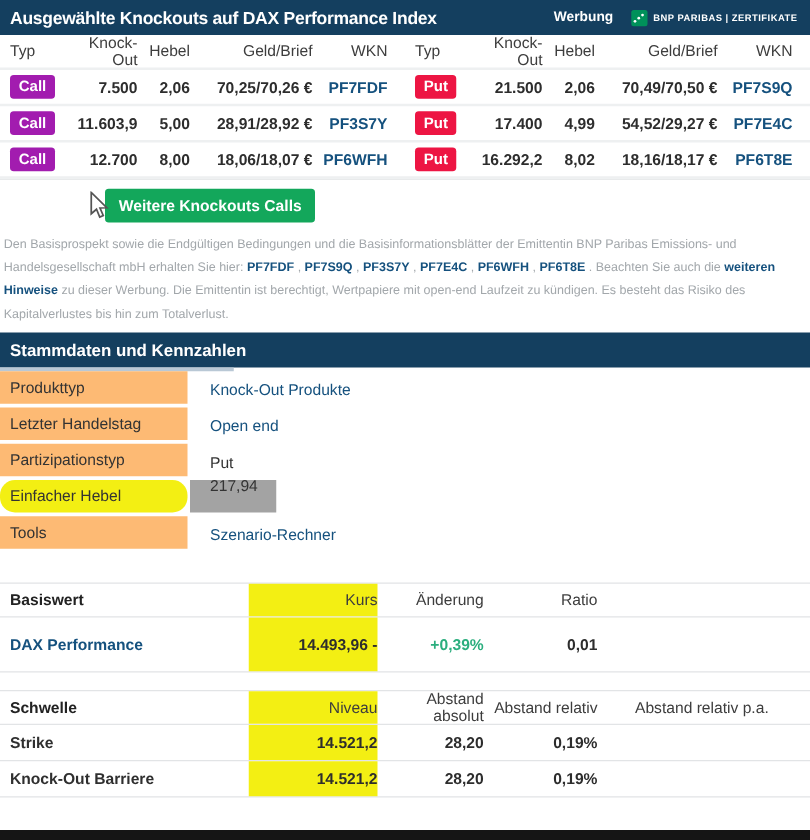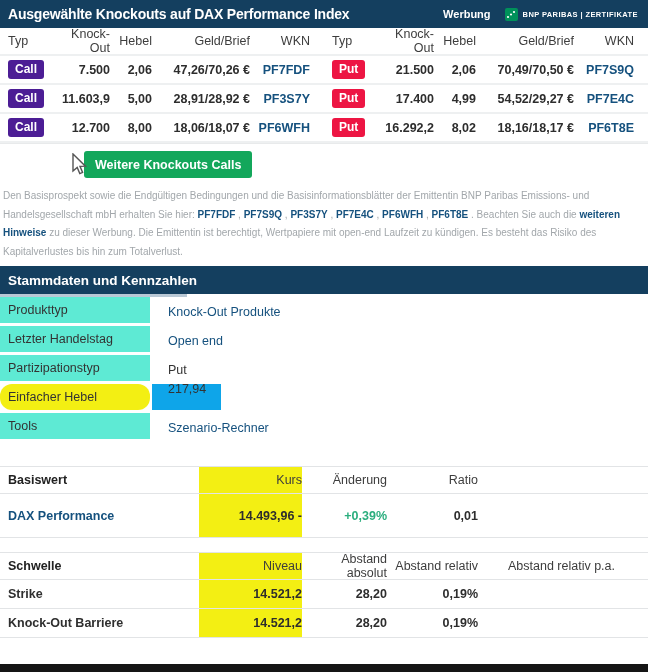--- a/index.html
+++ b/index.html
@@ -21,46 +21,46 @@
   .ko-table { width:324px; }
   .ko-row { display:flex; align-items:center; height:29px; border-bottom:2px solid #eef0f1; padding-left:8px; font-size:12.5px; }
   .ko-head { height:28px; color:#3d3d3d; font-weight:400; }
   .ko-row .num { color:#2d2d2d; font-weight:600; }
   .c-typ { width:44px; }
   .c-ko { width:58px; text-align:right; }
   .c-hebel { width:42px; text-align:right; }
   .c-gb { width:98px; text-align:right; }
   .c-wkn { width:60px; text-align:right; }
   .badge { display:inline-block; padding:3px 7px 4px 7px; border-radius:3px; color:#fff; font-weight:700; font-size:12px; line-height:1; cursor:pointer; }
-  .badge-call { background:#4c1d95; }
+  .badge-call { background:#a21caf; }
   .badge-put { background:#ed1543; }
   .wkn-link { color:#15517e; font-weight:700; cursor:pointer; }
 
   
   .actions { height:40px; position:relative; border-top:1px solid #e8eaeb; }
   .act-btn { position:absolute; top:7px; height:27px; border:none; border-radius:3px; color:#fff; font-family:inherit; font-size:12.5px; font-weight:700; padding:0 11px; cursor:pointer; }
   .btn-calls { left:84px; background:#13a75b; }
   .btn-puts { left:390px; background:#ed1543; }
   .cursor-svg { position:absolute; left:70px; top:9px; z-index:5; }
 
   
   .disclaimer { padding:4px 4px 0 3px; width:644px; font-size:10px; line-height:18.5px; color:#a2a7ab; }
   .disclaimer .d-link { color:#15517e; font-weight:700; cursor:pointer; }
 
   
   .section-header { margin-top:5px; height:28px; background:#143f5f; color:#fff; display:flex; align-items:center; padding-left:8px; font-size:13.5px; font-weight:700; }
   .section-accent { height:3px; width:187px; background:#b9c8d5; }
 
   
   .s-row { display:flex; align-items:stretch; height:29px; font-size:12.5px; }
-  .s-label { width:150px; margin-bottom:3px; background:#5eead4; display:flex; align-items:center; padding-left:8px; color:#333; }
+  .s-label { width:150px; margin-bottom:3px; background:#fdba74; display:flex; align-items:center; padding-left:8px; color:#333; }
   .s-value { margin-left:18px; display:flex; align-items:center; font-weight:400; color:#333; }
   .s-value.link { color:#15517e; cursor:pointer; }
   .s-row.hl .s-label { background:#f3ef13;border-radius:12px; }
-  .s-row.hl .s-value { margin-left:2px; margin-bottom:3px; background:#0ea5e9; padding:0 15px 16px 16px; }
+  .s-row.hl .s-value { margin-left:2px; margin-bottom:3px; background:#a3a3a3; padding:0 15px 16px 16px; }
 
   
   .f-row { display:flex; align-items:stretch; border-bottom:1px solid #e2e4e6; padding-left:8px; font-size:12.5px; }
   .f-cell { display:flex; align-items:center; }
   .f-head { height:28px; border-top:1px solid #e2e4e6; color:#3d3d3d; }
   .f-head .f-c1 { font-weight:700; color:#222; }
   .f-c1 { width:191px; }
   .f-c2 { width:103px; justify-content:flex-end; text-align:right; }
   .f-c3 { width:85px;  justify-content:flex-end; text-align:right; }
   .f-c4 { width:91px;  justify-content:flex-end; text-align:right; }
@@ -104,21 +104,21 @@
         <div class="c-typ">Typ</div>
         <div class="c-ko">Knock-Out</div>
         <div class="c-hebel">Hebel</div>
         <div class="c-gb">Geld/Brief</div>
         <div class="c-wkn">WKN</div>
       </div>
       <div class="ko-row">
         <div class="c-typ"><span class="badge badge-call">Call</span></div>
         <div class="c-ko num">7.500</div>
         <div class="c-hebel num">2,06</div>
-        <div class="c-gb num">47,26/70,26 €</div>
+        <div class="c-gb num">70,25/70,26 €</div>
         <div class="c-wkn"><span class="wkn-link">PF7FDF</span></div>
       </div>
       <div class="ko-row">
         <div class="c-typ"><span class="badge badge-call">Call</span></div>
         <div class="c-ko num">11.603,9</div>
         <div class="c-hebel num">5,00</div>
         <div class="c-gb num">28,91/28,92 €</div>
         <div class="c-wkn"><span class="wkn-link">PF3S7Y</span></div>
       </div>
       <div class="ko-row">

